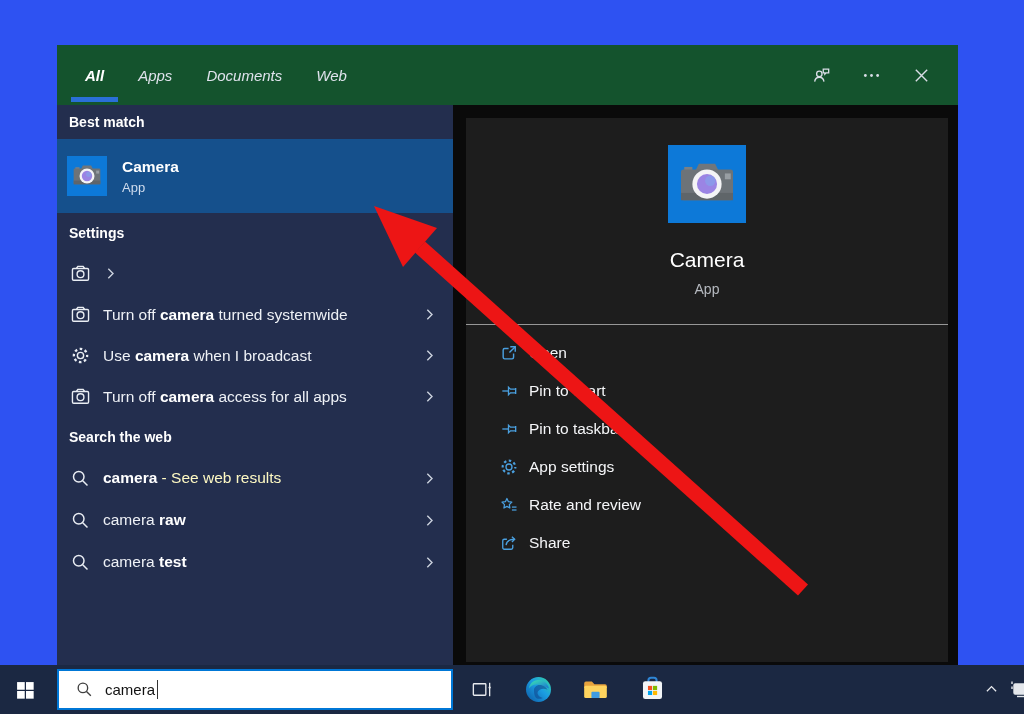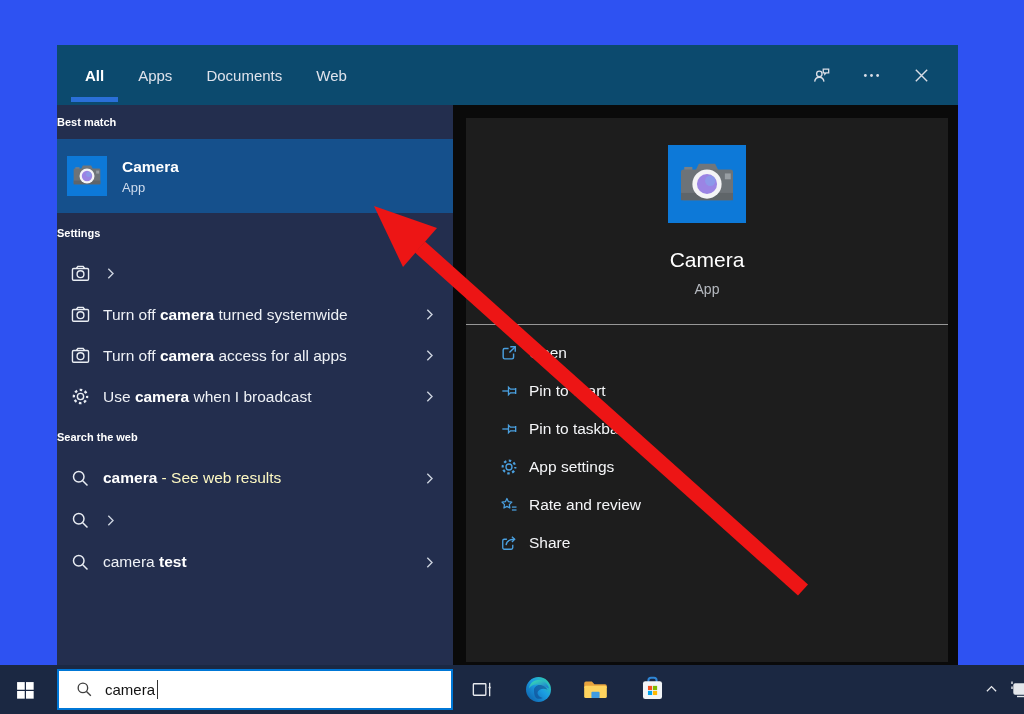--- a/index.html
+++ b/index.html
@@ -8,34 +8,34 @@
     position:relative;
     background:#2e52f2;
     font-family:"Liberation Sans","DejaVu Sans",sans-serif;
     -webkit-font-smoothing:antialiased;
   }
   svg { display:block; width:100%; height:100%; }
 
   
   .search-window { position:absolute; left:57px; top:45px; width:901px; height:620px; display:flex; flex-direction:column; }
 
-  .tabbar { height:60px; background:#0c4a6e; display:flex; align-items:center; padding:0 26px 0 28px; flex:none; }
+  .tabbar { height:60px; background:#14532d; display:flex; align-items:center; padding:0 26px 0 28px; flex:none;font-style:italic; }
   .tab { position:relative; height:100%; display:flex; align-items:center; margin-right:34px; color:#dfe3ec; font-size:15px; cursor:default; }
   .tab.active { font-weight:bold; color:#fff; }
   .tab.active::after { content:""; position:absolute; left:-14px; right:-14px; bottom:3px; height:5px; background:#2a6fd8; }
   .tab .caret { width:11px; height:11px; margin-left:7px; color:#fff; }
   .tabbar-spacer { flex:1; }
   .tabbar-icons { display:flex; align-items:center; gap:29px; }
   .topbar-icon { width:21px; height:21px; color:#d9dde6; cursor:default; }
 
   .window-body { flex:1; display:flex; min-height:0; }
 
   
   .left-panel { width:396px; flex:none; background:#232e4e; color:#fff; display:flex; flex-direction:column; }
-  .sec-label { font-size:11px; font-weight:bold; padding-left:0; display:flex; align-items:center; flex:none; }
+  .sec-label { font-size:14px; font-weight:bold; padding-left:12px; display:flex; align-items:center; flex:none; }
   .bm-label { height:34px; }
   .mid-label { height:40px; }
 
   .best-row { height:74px; flex:none; background:#15508c; display:flex; align-items:center; padding-left:10px; }
   .best-tile { width:40px; height:40px; flex:none; }
   .best-texts { margin-left:15px; }
   .best-title { font-size:15.5px; font-weight:bold; color:#fff; }
   .best-sub { font-size:13px; color:#cfdcee; margin-top:4px; }
 
   .item-row { height:41px; flex:none; display:flex; align-items:center; padding:0 16px 0 13px; }
@@ -178,47 +178,47 @@
             </span>
             <span class="item-text"><span class="">Turn off </span><span class="seg-b">camera</span><span class=""> turned systemwide</span></span>
             <span class="item-chev">
               <svg viewBox="0 0 24 24" fill="none" stroke="currentColor" stroke-width="2.2">
                 <path d="M8.5 4.5 L16 12 L8.5 19.5"></path>
               </svg>
             </span>
           </div>
           <div class="item-row ">
             <span class="item-icon">
+              <svg viewBox="0 0 24 24" fill="none" stroke="currentColor">
+                <circle cx="12" cy="12" r="7.6" stroke-width="2.6" stroke-dasharray="2.98 2.99" stroke-dashoffset="1.2"></circle>
+                <circle cx="12" cy="12" r="3.6" stroke-width="1.6"></circle>
+              </svg>
+            </span>
+            <span class="item-text"><span class="">Use </span><span class="seg-b">camera</span><span class=""> when I broadcast</span></span>
+            <span class="item-chev">
+              <svg viewBox="0 0 24 24" fill="none" stroke="currentColor" stroke-width="2.2">
+                <path d="M8.5 4.5 L16 12 L8.5 19.5"></path>
+              </svg>
+            </span>
+          </div>
+          <div class="item-row ">
+            <span class="item-icon">
               <svg viewBox="0 0 24 24" fill="none" stroke="currentColor" stroke-width="1.6">
                 <rect x="2.8" y="6.2" width="18.4" height="13.5" rx="1.4"></rect>
                 <path d="M7.5 6 L9 3.8 h6 L16.5 6"></path>
                 <circle cx="12" cy="12.8" r="3.9"></circle>
               </svg>
             </span>
             <span class="item-text"><span class="">Turn off </span><span class="seg-b">camera</span><span class=""> access for all apps</span></span>
             <span class="item-chev">
               <svg viewBox="0 0 24 24" fill="none" stroke="currentColor" stroke-width="2.2">
                 <path d="M8.5 4.5 L16 12 L8.5 19.5"></path>
               </svg>
             </span>
           </div>
-          <div class="item-row ">
-            <span class="item-icon">
-              <svg viewBox="0 0 24 24" fill="none" stroke="currentColor">
-                <circle cx="12" cy="12" r="7.6" stroke-width="2.6" stroke-dasharray="2.98 2.99" stroke-dashoffset="1.2"></circle>
-                <circle cx="12" cy="12" r="3.6" stroke-width="1.6"></circle>
-              </svg>
-            </span>
-            <span class="item-text"><span class="">Use </span><span class="seg-b">camera</span><span class=""> when I broadcast</span></span>
-            <span class="item-chev">
-              <svg viewBox="0 0 24 24" fill="none" stroke="currentColor" stroke-width="2.2">
-                <path d="M8.5 4.5 L16 12 L8.5 19.5"></path>
-              </svg>
-            </span>
-          </div>
         </div>
 
       <div class="sec-label mid-label">Search the web</div>
       <div id="web-list">
           <div class="item-row web-row">
             <span class="item-icon">
               <svg viewBox="0 0 24 24" fill="none" stroke="currentColor" stroke-width="1.7">
                 <circle cx="10" cy="10" r="6"></circle>
                 <path d="M14.5 14.5 L20 20"></path>
               </svg>
@@ -230,20 +230,21 @@
               </svg>
             </span>
           </div>
           <div class="item-row web-row">
             <span class="item-icon">
               <svg viewBox="0 0 24 24" fill="none" stroke="currentColor" stroke-width="1.7">
                 <circle cx="10" cy="10" r="6"></circle>
                 <path d="M14.5 14.5 L20 20"></path>
               </svg>
             </span>
+            <span class="item-text"><span class="">camera </span><span class="seg-b">raw</span></span>
             <span class="item-chev">
               <svg viewBox="0 0 24 24" fill="none" stroke="currentColor" stroke-width="2.2">
                 <path d="M8.5 4.5 L16 12 L8.5 19.5"></path>
               </svg>
             </span>
           </div>
           <div class="item-row web-row">
             <span class="item-icon">
               <svg viewBox="0 0 24 24" fill="none" stroke="currentColor" stroke-width="1.7">
                 <circle cx="10" cy="10" r="6"></circle>

